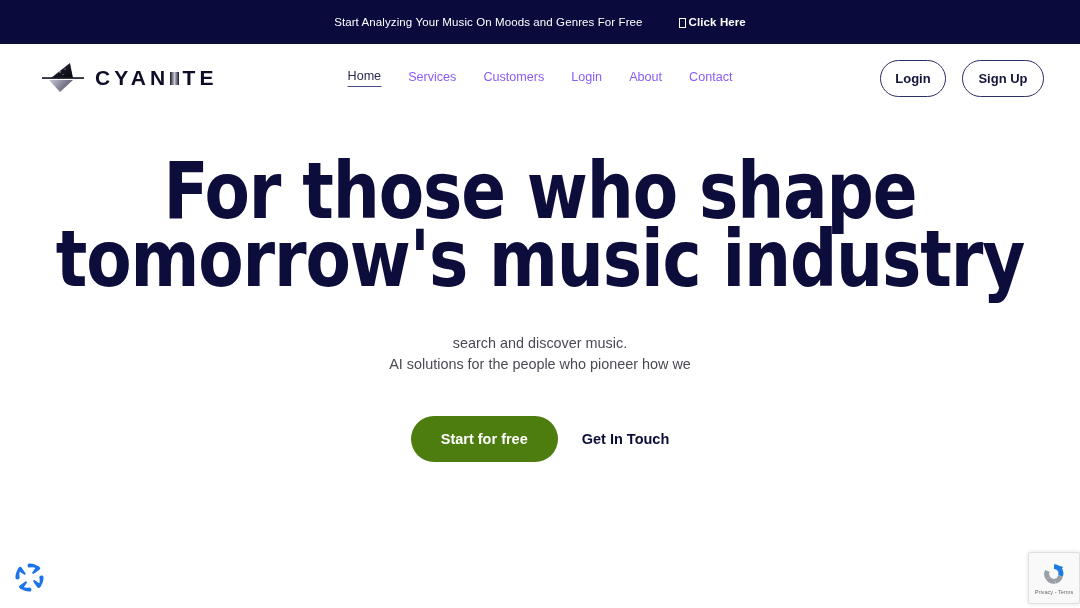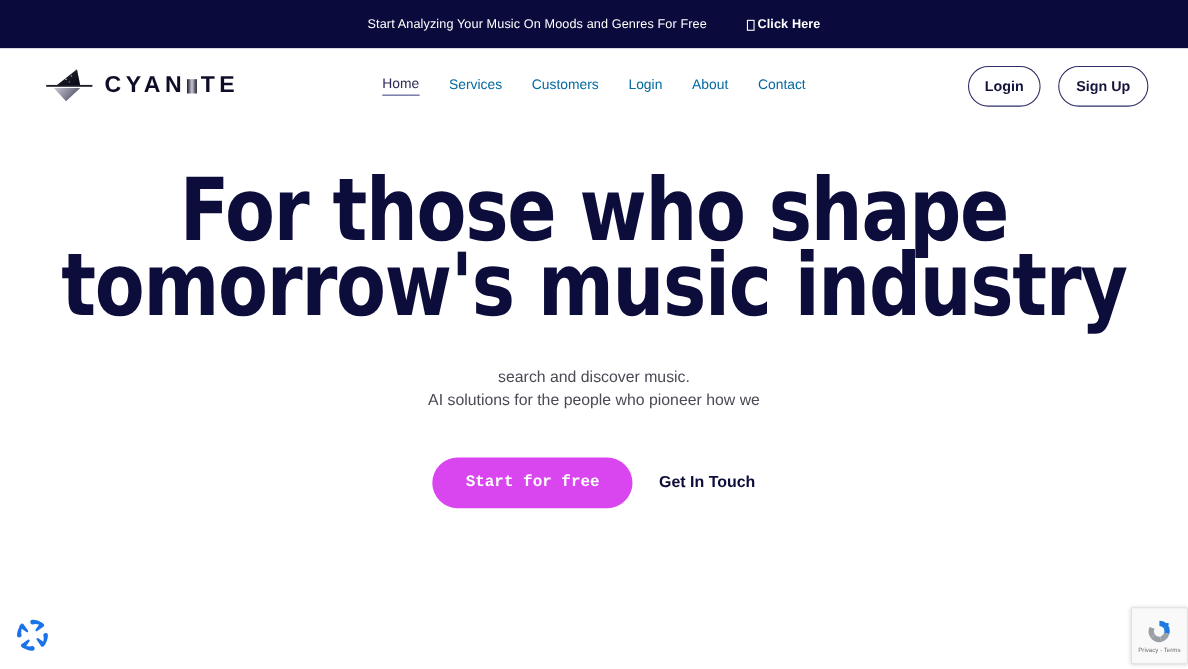--- a/index.html
+++ b/index.html
@@ -74,21 +74,21 @@
   .nav {
     position: absolute;
     left: 50%;
     transform: translateX(-50%);
     display: flex;
     align-items: center;
     gap: 27px;
   }
   .nav-item {
     font-size: 12.6px;
-    color: #0369a1;
+    color: #8b5cf6;
     text-decoration: none;
     padding-bottom: 3px;
     cursor: pointer;
     white-space: nowrap;
   }
   .nav-item.active {
     color: #2a2a55;
     border-bottom: 1.6px solid #4b4b8a;
   }
 
@@ -134,29 +134,29 @@
   .hero p .line { display: block; }
 
   .cta-row {
     margin-top: 40px;
     display: flex;
     align-items: center;
     justify-content: center;
     gap: 24px;
   }
   .btn-primary {
-    background: #d946ef;
+    background: #4d7c0f;
     color: #ffffff;
     border: none;
     border-radius: 26px;
     font-size: 14.5px;
     font-weight: 700;
     padding: 15px 30px;
     cursor: pointer;
-    font-family: Liberation Mono, monospace;
+    font-family: Liberation Sans, sans-serif;
   }
   .btn-text {
     background: none;
     border: none;
     font-size: 14.5px;
     font-weight: 700;
     color: #0d0d3c;
     cursor: pointer;
     font-family: inherit;
   }

